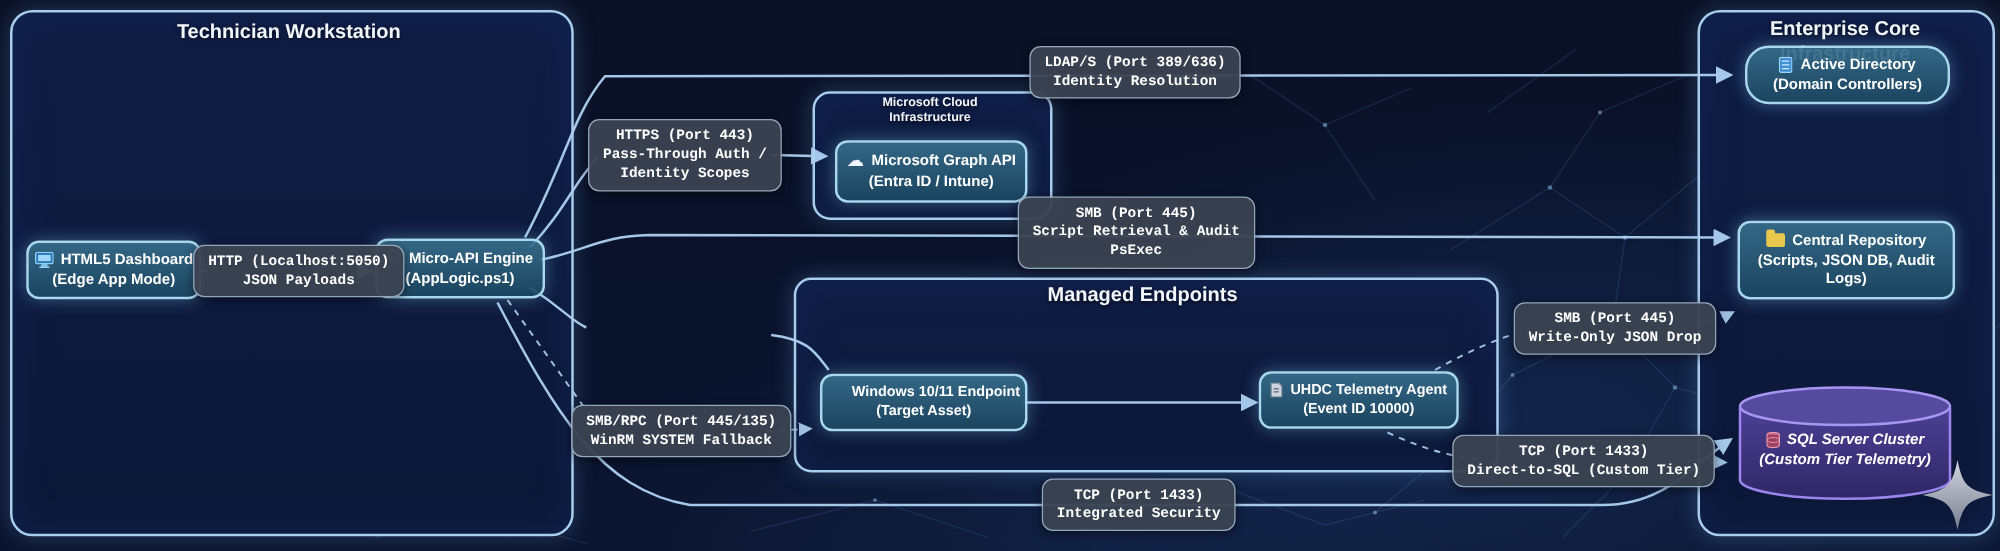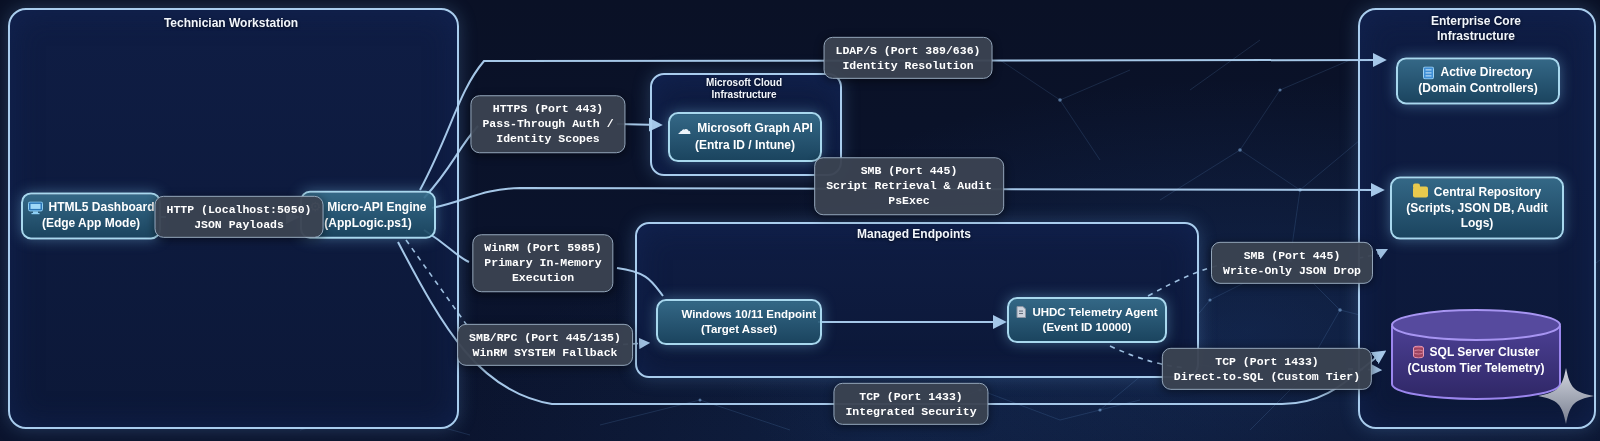--- a/index.html
+++ b/index.html
@@ -15,21 +15,21 @@
   #plexus{z-index:1;}
   #edges{z-index:3;pointer-events:none;}
 
   .container-box{
     position:absolute;border:2.5px solid #a9cdee;border-radius:18px;
     background:linear-gradient(180deg,#0f1d44 0%, #0c1838 100%);
     box-shadow:0 0 18px rgba(120,180,240,.25), inset 0 0 30px rgba(20,40,90,.6);
     z-index:2;
   }
   .container-title{
-    position:absolute;z-index:4;color:#f2f6fb;font-weight:700;font-size:12px;
+    position:absolute;z-index:4;color:#f2f6fb;font-weight:700;font-size:16px;
     text-align:center;transform:translateX(-50%);line-height:1.22;white-space:nowrap;
     text-shadow:0 1px 3px rgba(0,0,0,.6);
   }
   .node{
     position:absolute;z-index:5;transform:translate(-50%,-50%);
     display:flex;flex-direction:column;align-items:center;justify-content:center;
     background:linear-gradient(180deg,rgba(55,110,140,.92),rgba(28,72,98,.92));
     border:2px solid #a8d8ee;border-radius:10px;
     box-shadow:0 0 14px rgba(130,200,240,.4);
     color:#fff;font-weight:700;font-size:12px;line-height:1.3;text-align:center;
@@ -44,21 +44,21 @@
     padding:5px 11px;white-space:nowrap;
     box-shadow:0 2px 8px rgba(0,0,0,.45);
     font-family:Liberation Mono, monospace;
   }
   .icon{display:inline-flex;align-items:center;justify-content:center;}
   .glyph-icon{font-family:"DejaVu Sans",sans-serif;font-weight:400;}
   .win-icon{display:inline-grid;grid-template-columns:6px 6px;grid-template-rows:6px 6px;gap:1.5px;}
   .win-icon i{background:#39b1ee;display:block;}
   .folder-icon{position:relative;width:15px;height:11px;background:#e9c94d;border-radius:2px;}
   .folder-icon:before{content:"";position:absolute;top:-3px;left:0;width:7px;height:4px;background:#e9c94d;border-radius:2px 2px 0 0;}
-  #sql-node{background:none;border:none;box-shadow:none;padding:0;}
+  #sql-node{background:none;border:none;box-shadow:none;padding:0;font-style:italic;}
 </style>
 </head>
 <body>
 
 <div id="stage">
 
   <svg id="plexus" class="layer">
     <g stroke="rgba(110,170,230,0.16)" stroke-width="1" fill="none">
       <path d="M1160,200 L1240,150 L1300,190 L1360,140 L1430,180 M1240,150 L1280,90 L1350,60 M1300,190 L1290,260 L1340,310 L1420,330 M1290,260 L1210,300 M1420,330 L1460,400 M1340,310 L1300,380 L1250,430 M1480,120 L1550,160 L1590,110 M1550,160 L1560,230 M1190,90 L1260,40 M1500,250 L1560,290 L1600,260 M1210,300 L1160,360 L1100,410 M1160,360 L1240,370"></path>
       <path d="M900,420 L980,390 L1060,420 L1140,400 M300,430 L380,410 L470,435 M600,425 L700,400 L790,430 M1000,60 L1060,100 L1130,70 M1060,100 L1100,160"></path>
@@ -195,21 +195,21 @@
             <path d="M1,0.5 h6 l2.5,2.5 v8.5 h-8.5 z" fill="#cdd4de" stroke="#8b94a3"></path>
             <line x1="3" y1="5" x2="7" y2="5" stroke="#5b6575"></line>
             <line x1="3" y1="7.5" x2="7" y2="7.5" stroke="#5b6575"></line>
           </svg>
       </span>
       <span>UHDC Telemetry Agent</span>
     </div>
     <div>(Event ID 10000)</div>
   </div>
 
-  <div class="node" style="left:1478px;top:81px;width:140px;">
+  <div class="node" style="left:1478px;top:60px;width:140px;border-radius:19px;">
     <div class="row">
       <span class="icon">
         <svg width="11" height="13" viewBox="0 0 11 13">
             <rect x="0.5" y="0.5" width="10" height="12" rx="1.5" fill="#3f8fd6" stroke="#9fd4f6"></rect>
             <line x1="2.5" y1="3.5" x2="8.5" y2="3.5" stroke="#cfeafc"></line>
             <line x1="2.5" y1="6.5" x2="8.5" y2="6.5" stroke="#cfeafc"></line>
             <line x1="2.5" y1="9.5" x2="8.5" y2="9.5" stroke="#cfeafc"></line>
           </svg>
       </span>
       <span>Active Directory</span>
@@ -251,25 +251,20 @@
   </div>
   <div class="edge-label" style="left:908px;top:58px;">
     <div>LDAP/S (Port 389/636)</div>
     <div>Identity Resolution</div>
   </div>
   <div class="edge-label" style="left:909px;top:186px;">
     <div>SMB (Port 445)</div>
     <div>Script Retrieval &amp; Audit</div>
     <div>PsExec</div>
   </div>
-  <div class="edge-label" style="left:543px;top:263px;">
-    <div>WinRM (Port 5985)</div>
-    <div>Primary In-Memory</div>
-    <div>Execution</div>
-  </div>
   <div class="edge-label" style="left:545px;top:345px;">
     <div>SMB/RPC (Port 445/135)</div>
     <div>WinRM SYSTEM Fallback</div>
   </div>
   <div class="edge-label" style="left:1292px;top:263px;">
     <div>SMB (Port 445)</div>
     <div>Write-Only JSON Drop</div>
   </div>
   <div class="edge-label" style="left:1267px;top:369px;">
     <div>TCP (Port 1433)</div>

